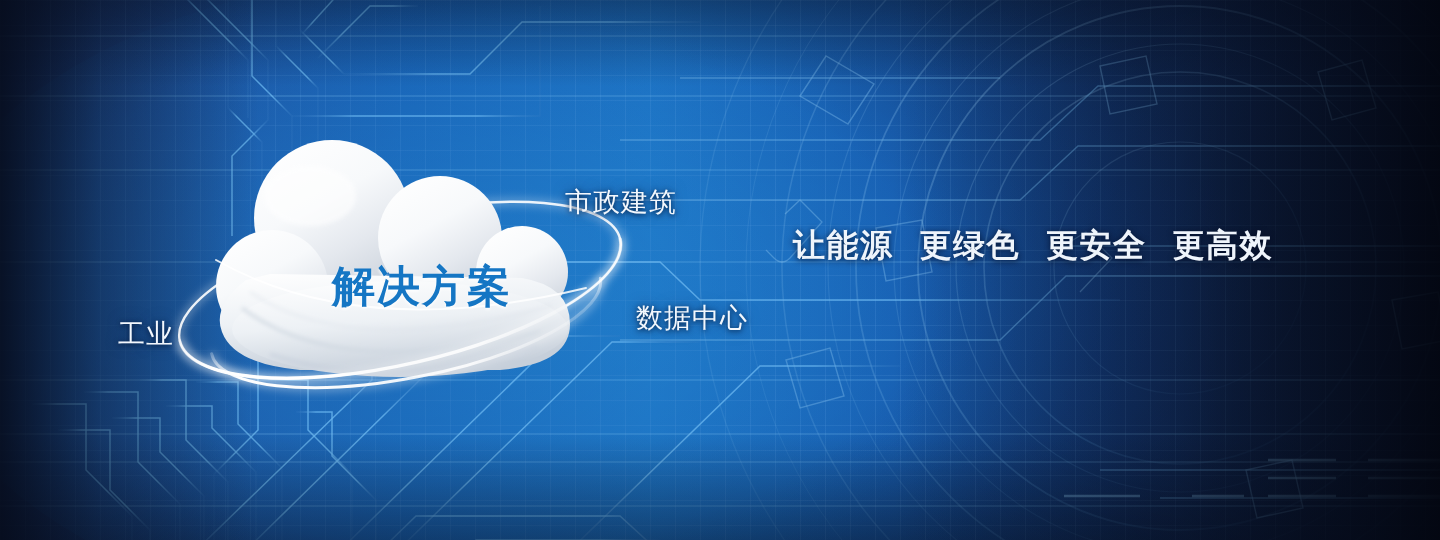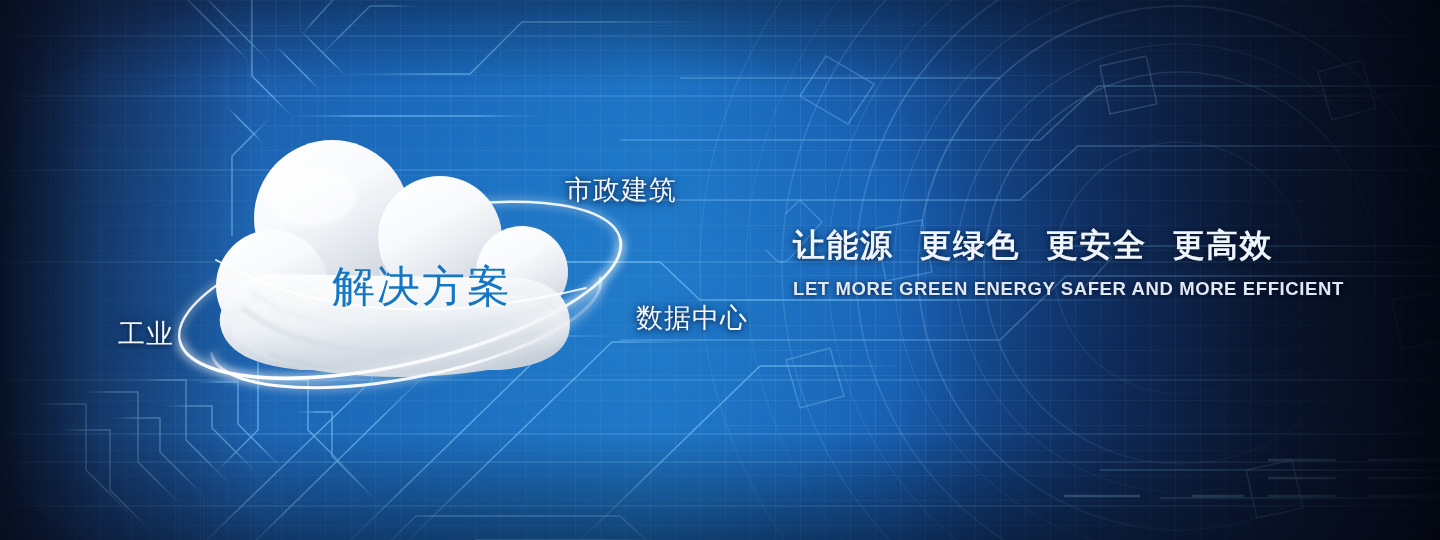--- a/index.html
+++ b/index.html
@@ -55,26 +55,26 @@
   .node-label {
     position:absolute;
     color:#f2f7fd;
     font-size:27px;
     letter-spacing:1px;
     white-space:nowrap;
     text-shadow:0 1px 5px rgba(0,14,40,.8), 0 0 14px rgba(10,40,90,.6);
   }
   #label-grid     { left:76px;  top:222px; }
   #label-industry { left:118px; top:316px; }
-  #label-civic    { left:565px; top:172px; }
+  #label-civic    { left:565px; top:184px; }
   #label-datacenter{left:624px; top:300px;padding-left:12px; }
 
   #cloud-title {
     position:absolute; left:332px; top:258px;
-    font-size:43px; font-weight:normal;
+    font-size:43px; font-weight:bold;
     letter-spacing:2px;
     color:#1576c4;
     text-shadow:0 2px 3px rgba(255,255,255,.85);
     white-space:nowrap;
   }
 
   
   #slogan { position:absolute; left:793px; top:224px; width:560px;font-weight:bold; }
   #slogan-cn {
     font-size:32px; color:#eef4fb; letter-spacing:1.5px; white-space:nowrap;
@@ -296,16 +296,15 @@
   <div id="cloud-title">解决方案</div>
 
   <div class="node-label" id="label-industry">工业</div>
   <div class="node-label" id="label-civic">市政建筑</div>
   <div class="node-label" id="label-datacenter">数据中心</div>
 
   <div id="slogan">
     <div id="slogan-cn">
       <span>让能源</span><span>更绿色</span><span>更安全</span><span>更高效</span>
     </div>
-    <div id="slogan-en">LET MORE GREEN ENERGY SAFER AND MORE EFFICIENT</div>
   </div>
 
 </div>
 
 </body></html>

